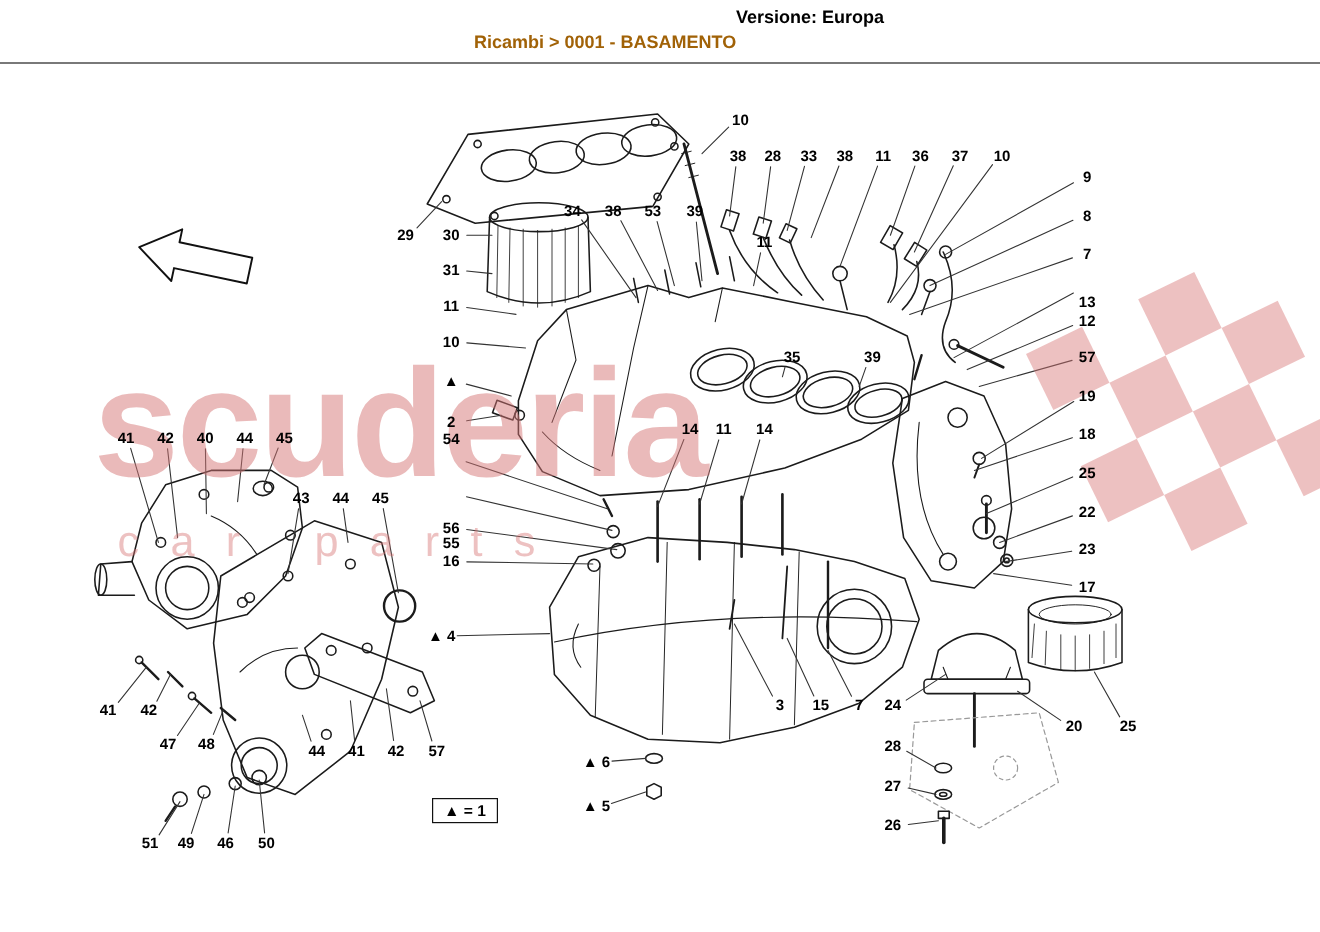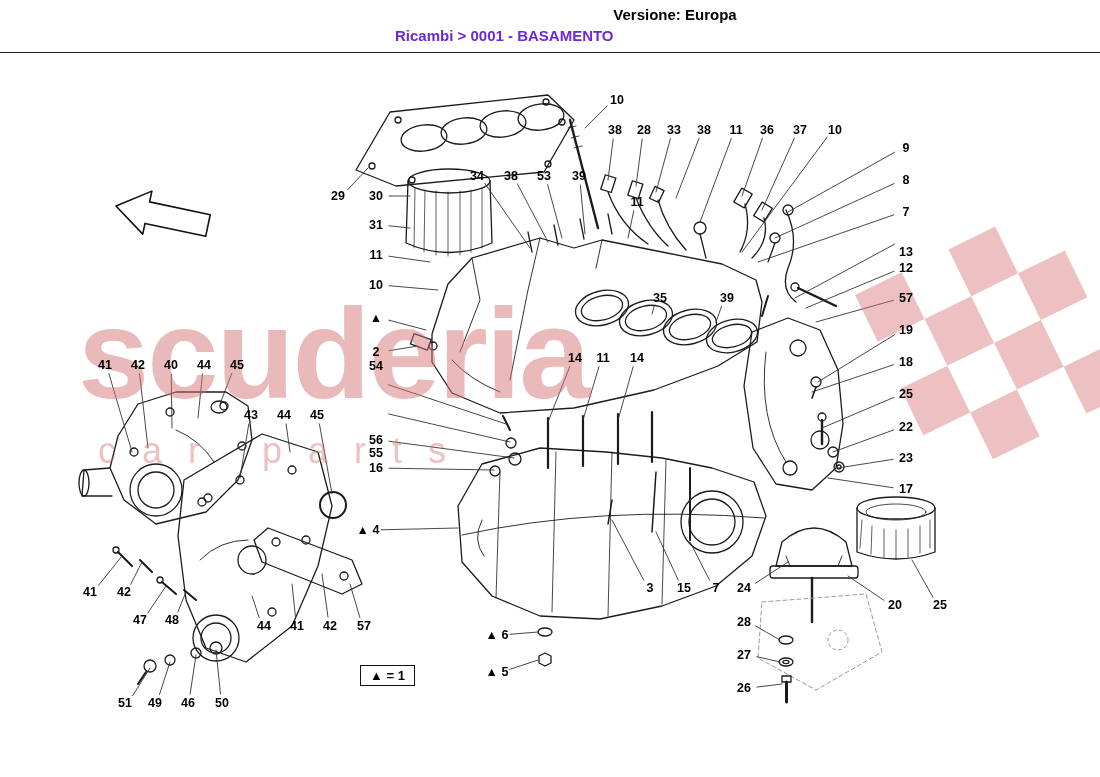--- a/index.html
+++ b/index.html
@@ -1,20 +1,20 @@
 <!DOCTYPE html>
 <html><head>
 <meta charset="utf-8">
 <style>
   html,body{margin:0;padding:0;background:#fff;}
   .page{position:relative;width:1100px;height:777px;background:#ffffff;
         font-family:"Liberation Sans",sans-serif;overflow:hidden;}
   .hdr-version{position:absolute;top:6px;left:555px;width:240px;text-align:center;
         font-weight:bold;font-size:15px;color:#000;}
-  .hdr-breadcrumb{position:absolute;top:27px;left:395px;font-weight:bold;font-size:15px;color:#6d28d9;}
+  .hdr-breadcrumb{position:absolute;top:27px;left:395px;font-weight:bold;font-size:15px;color:#a16207;}
   .hdr-rule{position:absolute;top:52px;left:0;width:1100px;border-top:1.5px solid #222;height:0;}
   .art{position:absolute;top:0;left:0;z-index:1;}
   .watermark{position:absolute;top:0;left:0;width:1100px;height:777px;z-index:2;pointer-events:none;}
   .wm-title{position:absolute;left:78px;top:290px;font-size:128px;font-weight:bold;line-height:1;
         letter-spacing:-2px;color:rgba(214,118,118,0.50);}
   .wm-sub{position:absolute;left:98px;top:430px;font-size:36px;font-weight:500;
         letter-spacing:26px;color:rgba(214,118,118,0.45);}
   .callout-layer{position:absolute;top:0;left:0;width:1100px;height:777px;z-index:3;}
   .callout{position:absolute;transform:translate(-50%,-50%);font-weight:700;font-size:12.5px;
         color:#000;white-space:nowrap;}

